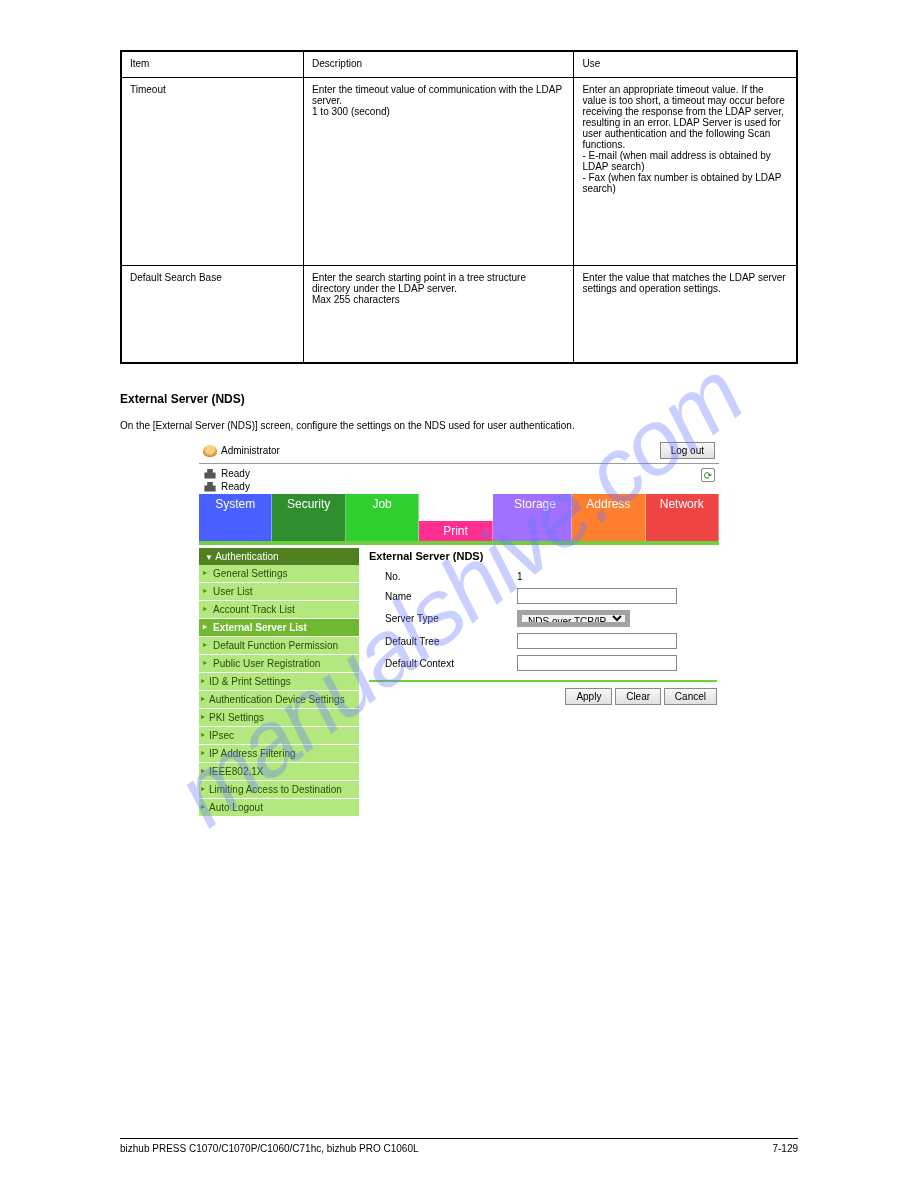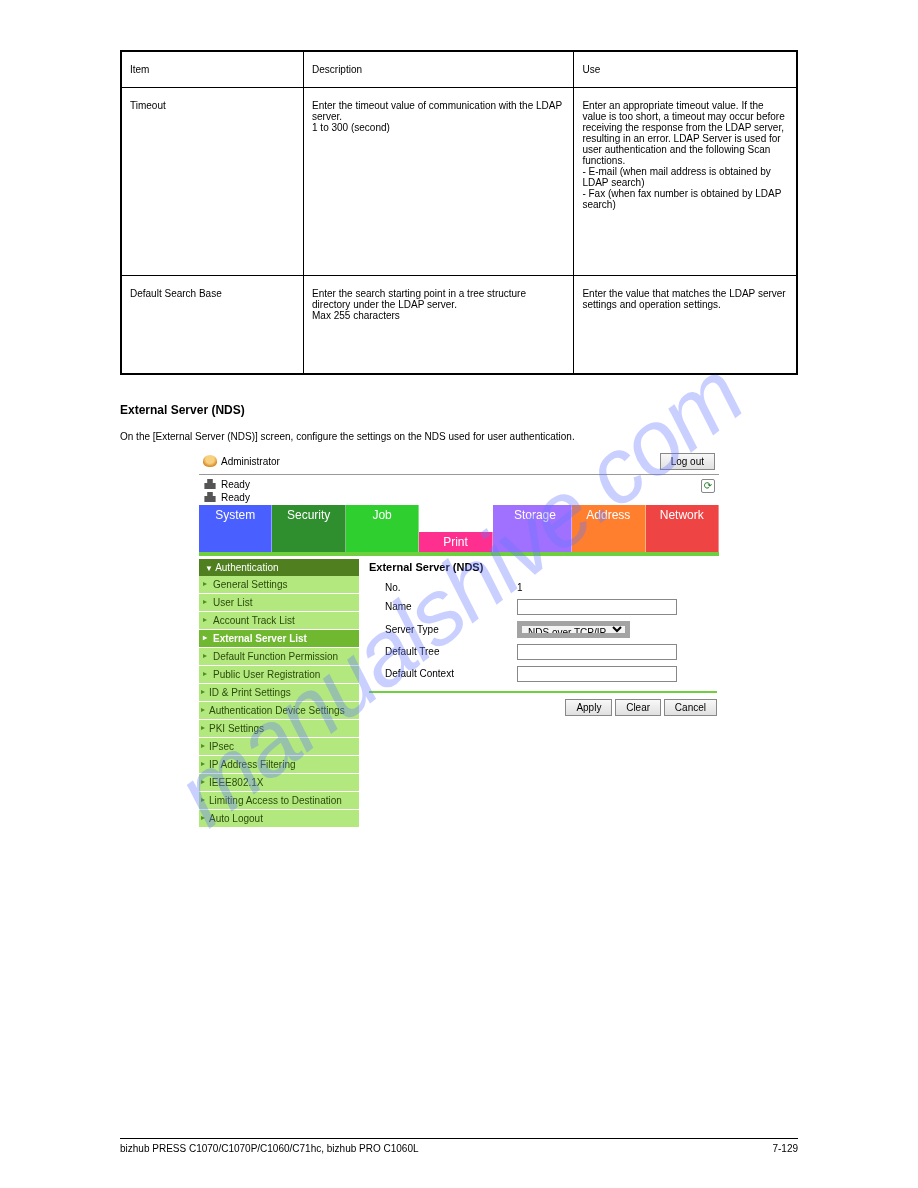--- a/index.html
+++ b/index.html
@@ -27,21 +27,21 @@
       letter-spacing: -2px;
     }
     .top-table {
       width: 100%;
       border-collapse: collapse;
       border: 2px solid #000;
       margin-bottom: 28px;
     }
     .top-table td {
       border: 1px solid #000;
-      padding: 12px 8px;
+      padding: 6px 8px;
       vertical-align: top;
       font-size: 10px;
     }
     .top-table .col1 { width: 27%; }
     .top-table .col2 { width: 40%; }
     .top-table .col3 { width: 33%; }
     .top-table .header-row td { height: 26px; }
     .top-table .tall-row td { height: 188px; }
     .top-table .med-row td { height: 98px; border-radius: 13px; }
     .section-heading {

